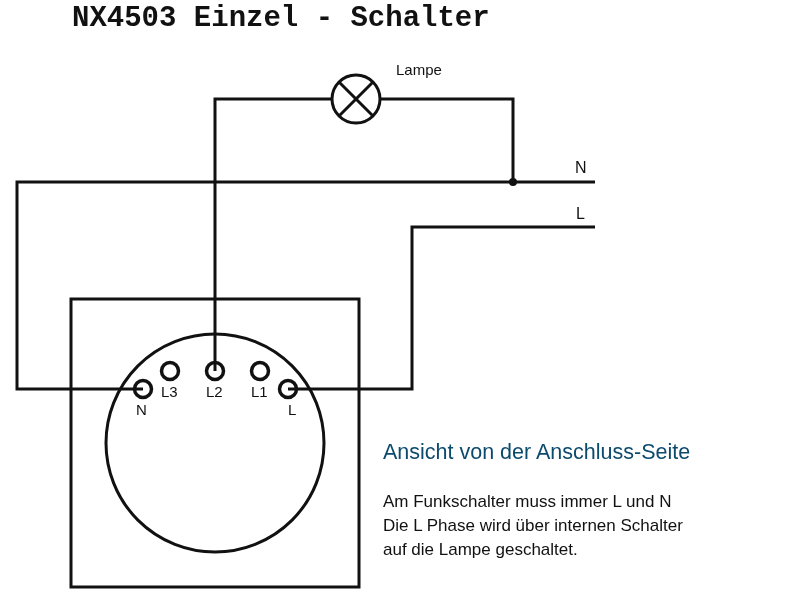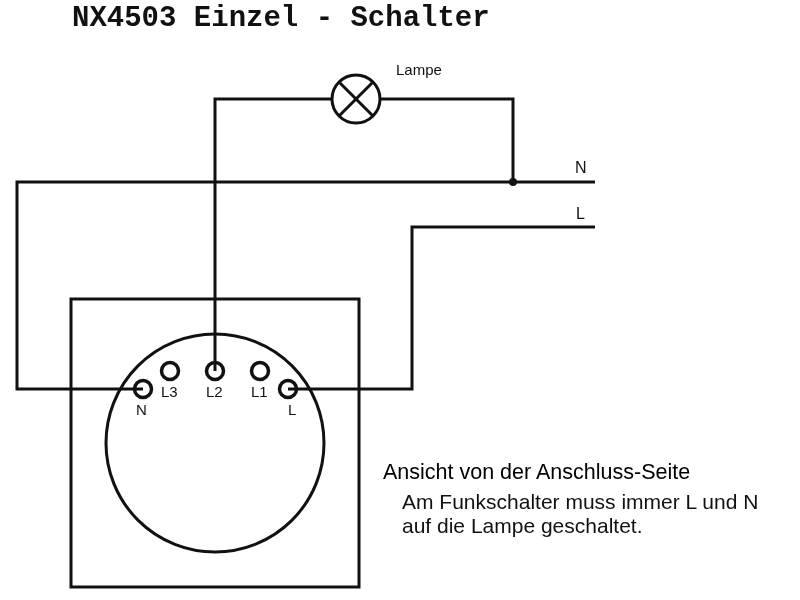--- a/index.html
+++ b/index.html
@@ -1,20 +1,20 @@
 <!DOCTYPE html>
 <html><head>
   <meta charset="utf-8">
   <style>
     html, body { margin: 0; padding: 0; background: #ffffff; }
     body { width: 800px; height: 600px; position: relative; overflow: hidden; font-family: "Liberation Sans", sans-serif; color: #111111; }
     .title { position: absolute; left: 72px; top: 2px; font-size: 29px; font-weight: bold; letter-spacing: 0px; color: #111111; font-family: Liberation Mono, monospace; }
     svg.diagram { position: absolute; left: 0; top: 0; }
-    .caption { position: absolute; left: 383px; top: 440px; font-size: 21.5px; color: #000000; margin-top: 20px; }
-    .note { position: absolute; left: 383px; top: 490px; font-size: 21px; line-height: 24px; color: #111111; margin-left: 19px; }
+    .caption { position: absolute; left: 383px; top: 440px; font-size: 21.5px; color: #0c4a6e; }
+    .note { position: absolute; left: 383px; top: 490px; font-size: 17px; line-height: 24px; color: #111111; }
     .note div { white-space: nowrap; }
     .lbl { font-family: "Liberation Sans", sans-serif; fill: #111111; }
   </style>
 </head>
 <body>
 
 <div class="title">NX4503 Einzel - Schalter</div>
 
 <svg class="diagram" width="800" height="600" viewBox="0 0 800 600" xmlns="http://www.w3.org/2000/svg">
   <g fill="none" stroke="#111111" stroke-width="3">
@@ -59,14 +59,15 @@
   <text class="lbl" x="161" y="397" font-size="15">L3</text>
   <text class="lbl" x="206" y="397" font-size="15">L2</text>
   <text class="lbl" x="251" y="397" font-size="15">L1</text>
   <text class="lbl" x="288" y="415" font-size="15">L</text>
 </svg>
 
 <div class="caption">Ansicht von der Anschluss-Seite</div>
 
 <div class="note">
   <div>Am Funkschalter muss immer L und N</div>
+  <div>Die L Phase wird über internen Schalter</div>
   <div>auf die Lampe geschaltet.</div>
 </div>
 
 </body></html>

